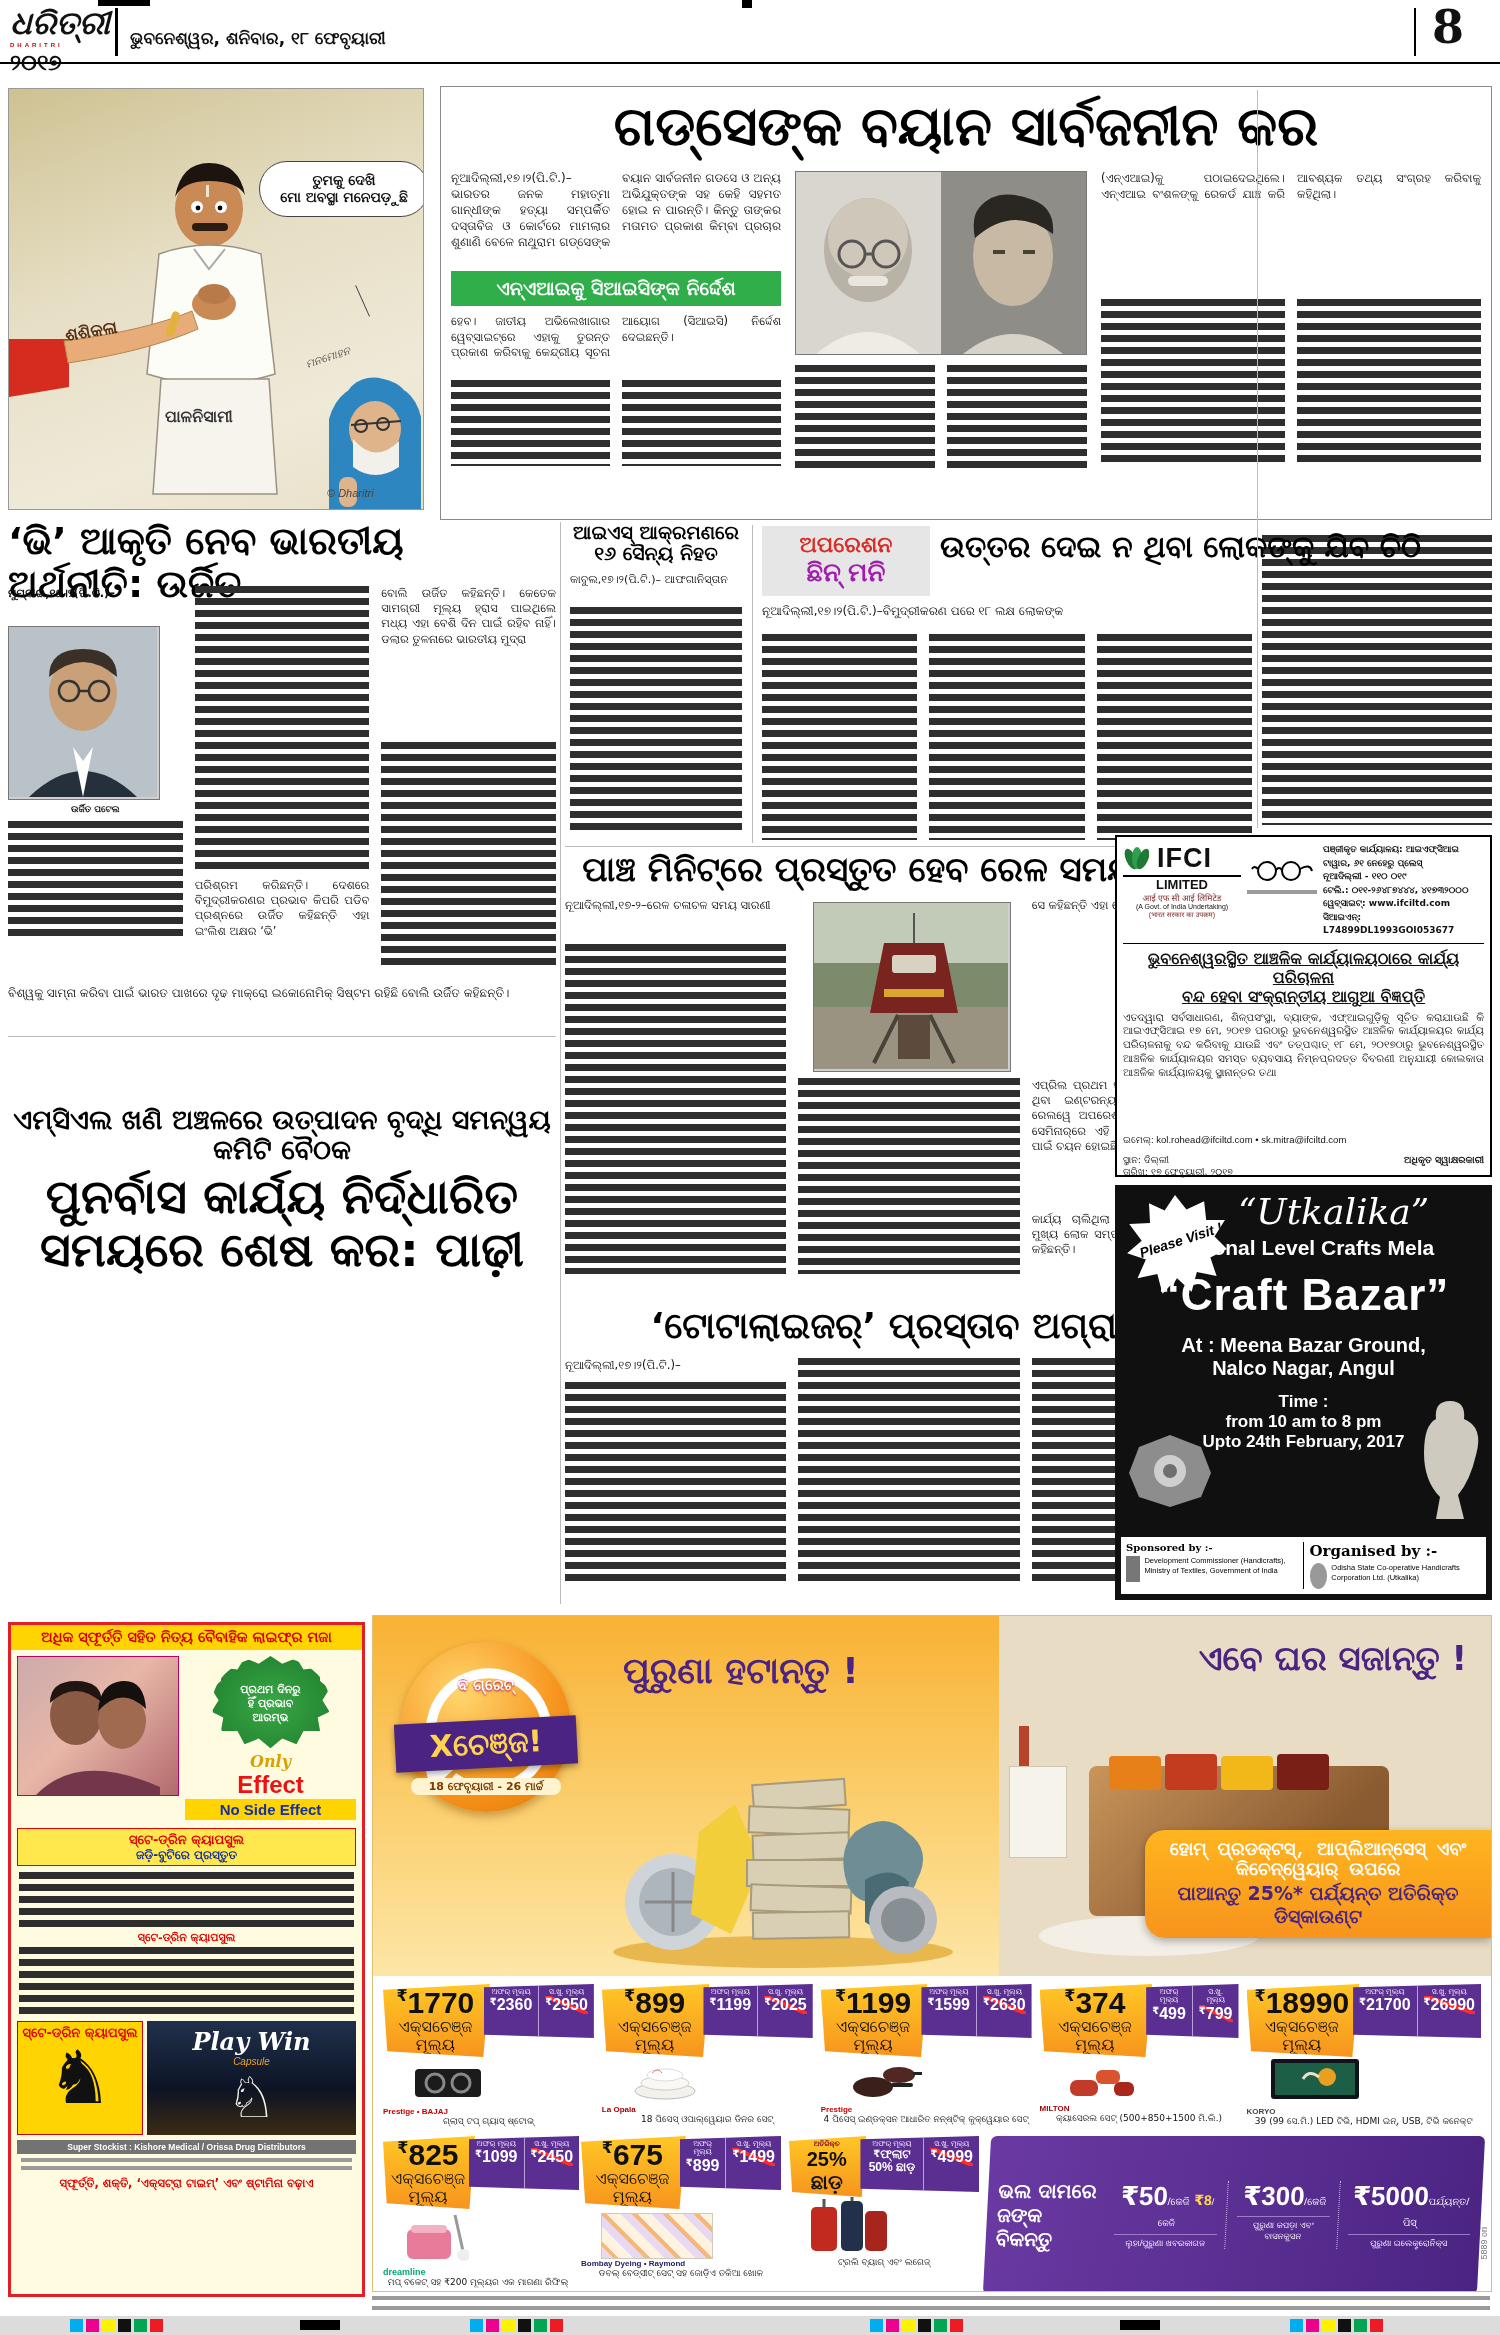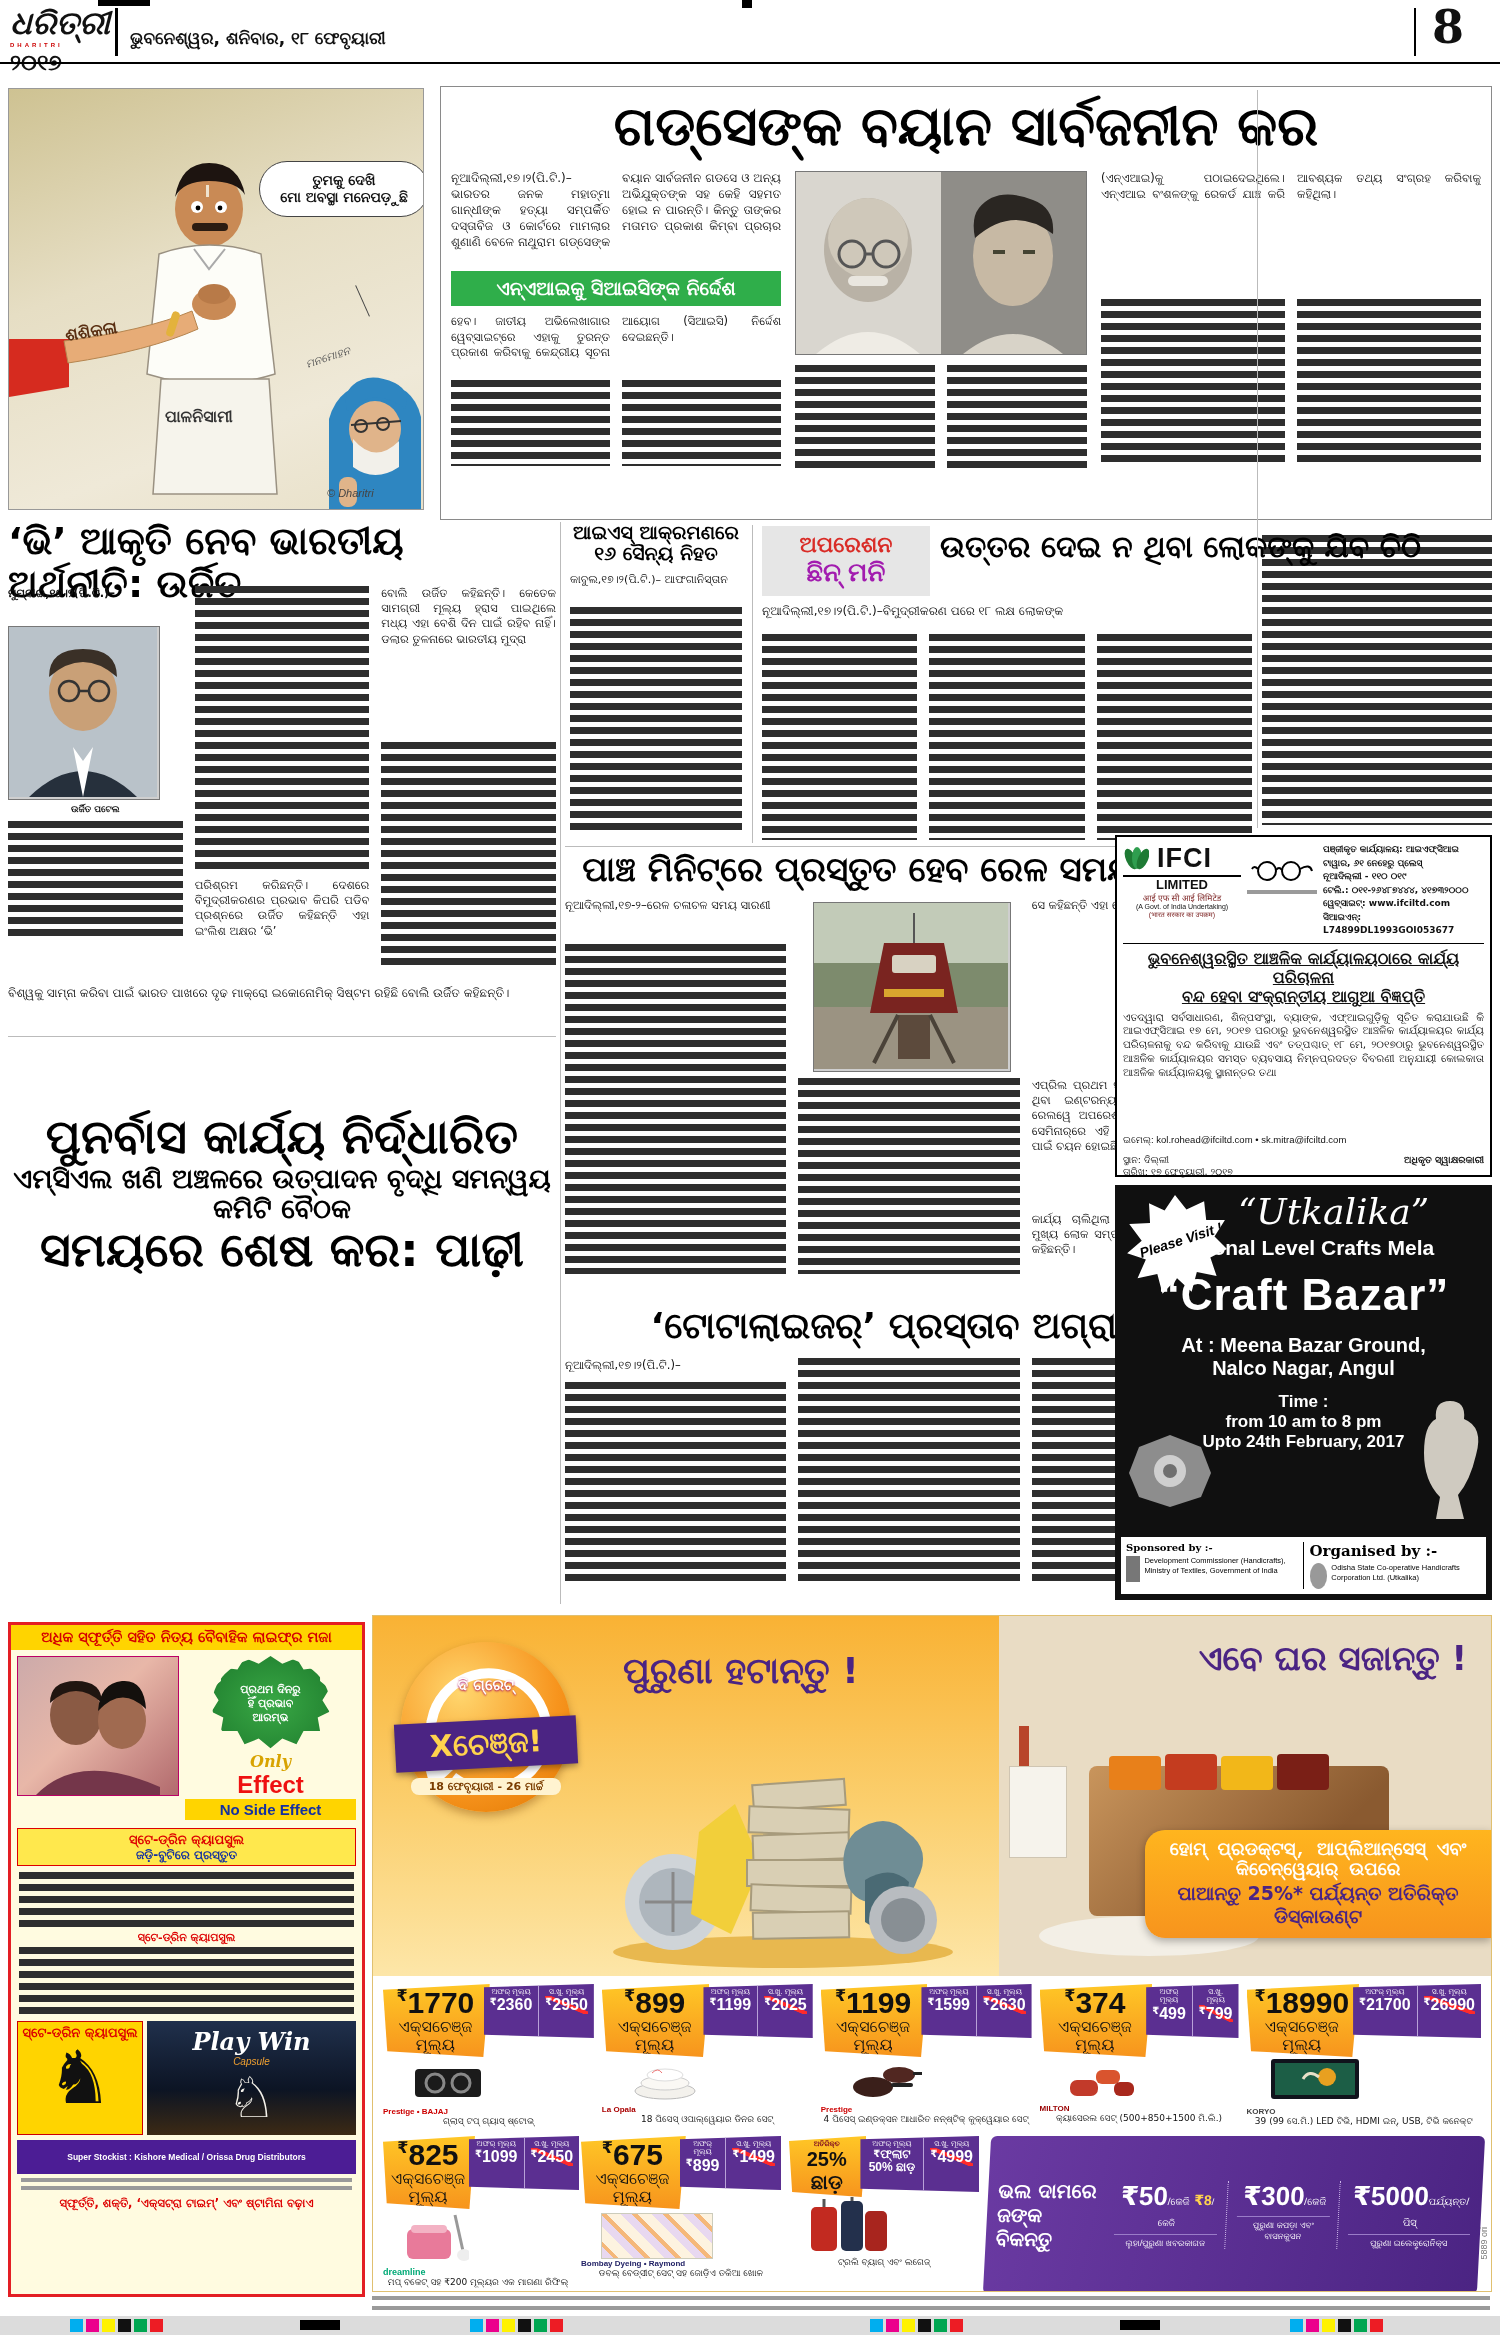--- a/index.html
+++ b/index.html
@@ -254,22 +254,22 @@
       <div class="col">
         <div class="jtxt" style="font-size:11.5px;height:20px;overflow:hidden">ନୂଆଦିଲ୍ଲୀ,୧୭।୨(ପି.ଟି.)–</div>
         <div class="fx" style="height:200px;margin-top:4px"></div>
       </div>
       <div class="col fx"></div>
       <div class="col fx"></div>
     </div>
   </div>
 
   <div class="abs" style="left:8px;top:1105px;width:548px;height:500px">
+    <div class="hl ctr" style="font-size:27px">ଏମ୍‌ସିଏଲ ଖଣି ଅଞ୍ଚଳରେ ଉତ୍ପାଦନ ବୃଦ୍ଧି ସମନ୍ୱୟ କମିଟି ବୈଠକ</div>
     <div class="hl ctr" style="font-size:47px;margin-top:6px">ପୁନର୍ବାସ କାର୍ଯ୍ୟ ନିର୍ଦ୍ଧାରିତ</div>
-    <div class="hl ctr" style="font-size:27px">ଏମ୍‌ସିଏଲ ଖଣି ଅଞ୍ଚଳରେ ଉତ୍ପାଦନ ବୃଦ୍ଧି ସମନ୍ୱୟ କମିଟି ବୈଠକ</div>
     <div class="hl ctr" style="font-size:47px">ସମୟରେ ଶେଷ କର: ପାଢ଼ୀ</div>
   </div>
   <div class="abs vline" style="left:560px;top:522px;height:1082px"></div>
   <div class="abs vline" style="left:1257px;top:90px;height:738px"></div>
 
   <div class="abs" style="left:1115px;top:835px;width:377px;height:342px;border:2.5px solid #000;background:#fff;box-sizing:border-box;padding:6px">
     <div style="display:flex;gap:6px;align-items:flex-start">
       <div style="width:118px">
         <div style="display:flex;align-items:center;gap:8px">
           <svg width="26" height="26" viewBox="0 0 26 26">
@@ -390,21 +390,21 @@
       <div style="width:118px;background:#ffd400;border:1px solid #c00;text-align:center;padding:3px">
         <div class="b" style="color:#d00;font-size:13px;line-height:1.2;font-family:'DejaVu Sans',sans-serif">ସ୍ଟେ-ଡ୍ରିନ କ୍ୟାପସୁଲ</div>
         <div style="font-size:74px;line-height:1;color:#111">♞</div>
       </div>
       <div style="flex:1;background:linear-gradient(180deg,#20304c,#0c1424 60%,#3c2a14);color:#fff;text-align:center;padding:6px;position:relative">
         <div class="b" style="font-family:'DejaVu Serif',serif;font-style:italic;font-size:24px">Play Win</div>
         <div style="color:#f0a030;font-size:10px;font-style:italic">Capsule</div>
         <div style="font-size:56px;line-height:1.1;color:#f5f2ea">♘</div>
       </div>
     </div>
-    <div class="b ctr" style="background:#4c1d95;color:#fff;font-size:8.5px;margin:5px 6px 0;padding:12px">Super Stockist : Kishore Medical / Orissa Drug Distributors</div>
+    <div class="b ctr" style="background:#737373;color:#fff;font-size:8.5px;margin:5px 6px 0;padding:2px">Super Stockist : Kishore Medical / Orissa Drug Distributors</div>
     <div class="fxl" style="height:14px;margin:4px 10px"></div>
     <div class="b ctr" style="color:#d00;font-size:11.5px;font-family:'DejaVu Sans',sans-serif">ସ୍ଫୂର୍ତ୍ତି, ଶକ୍ତି, ‘ଏକ୍ସଟ୍ରା ଟାଇମ୍’ ଏବଂ ଷ୍ଟାମିନା ବଢ଼ାଏ</div>
   </div>
 
   <div class="abs" style="left:372px;top:1615px;width:1120px;height:677px;border:1px solid #e0c070;box-sizing:border-box;overflow:hidden;background:#fff">
 
     <div style="display:flex;height:360px">
       <div style="width:56%;background:linear-gradient(180deg,#f9b234 0%,#fbd070 55%,#fde6a8 100%);position:relative">
 
         <div class="abs" style="left:28px;top:26px;width:180px;height:200px">

